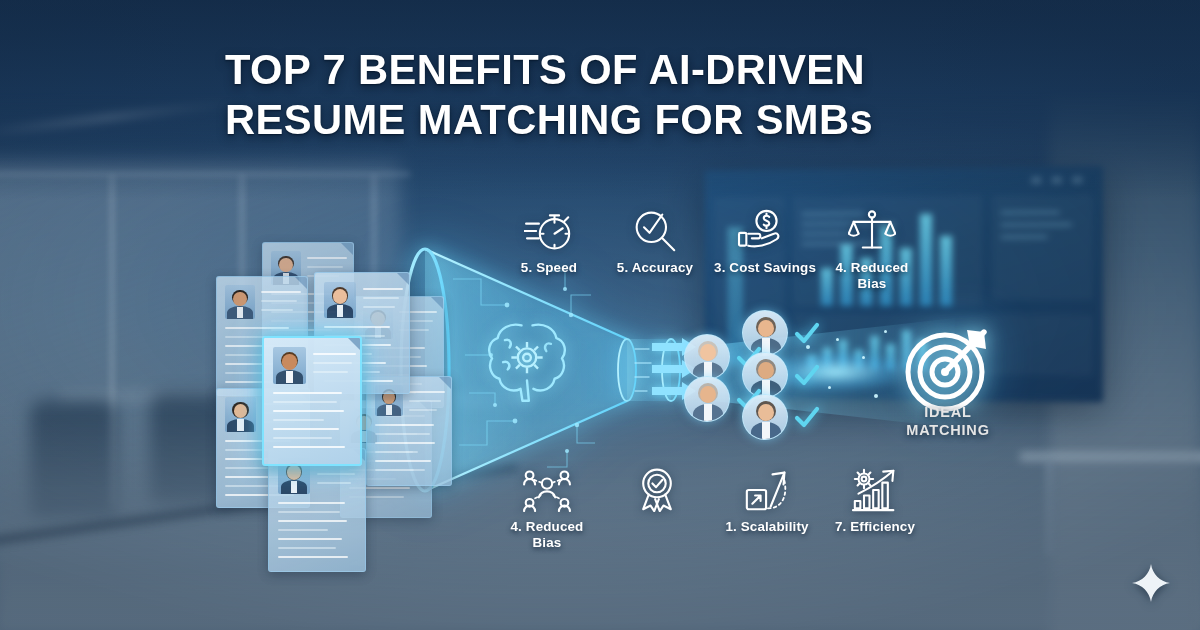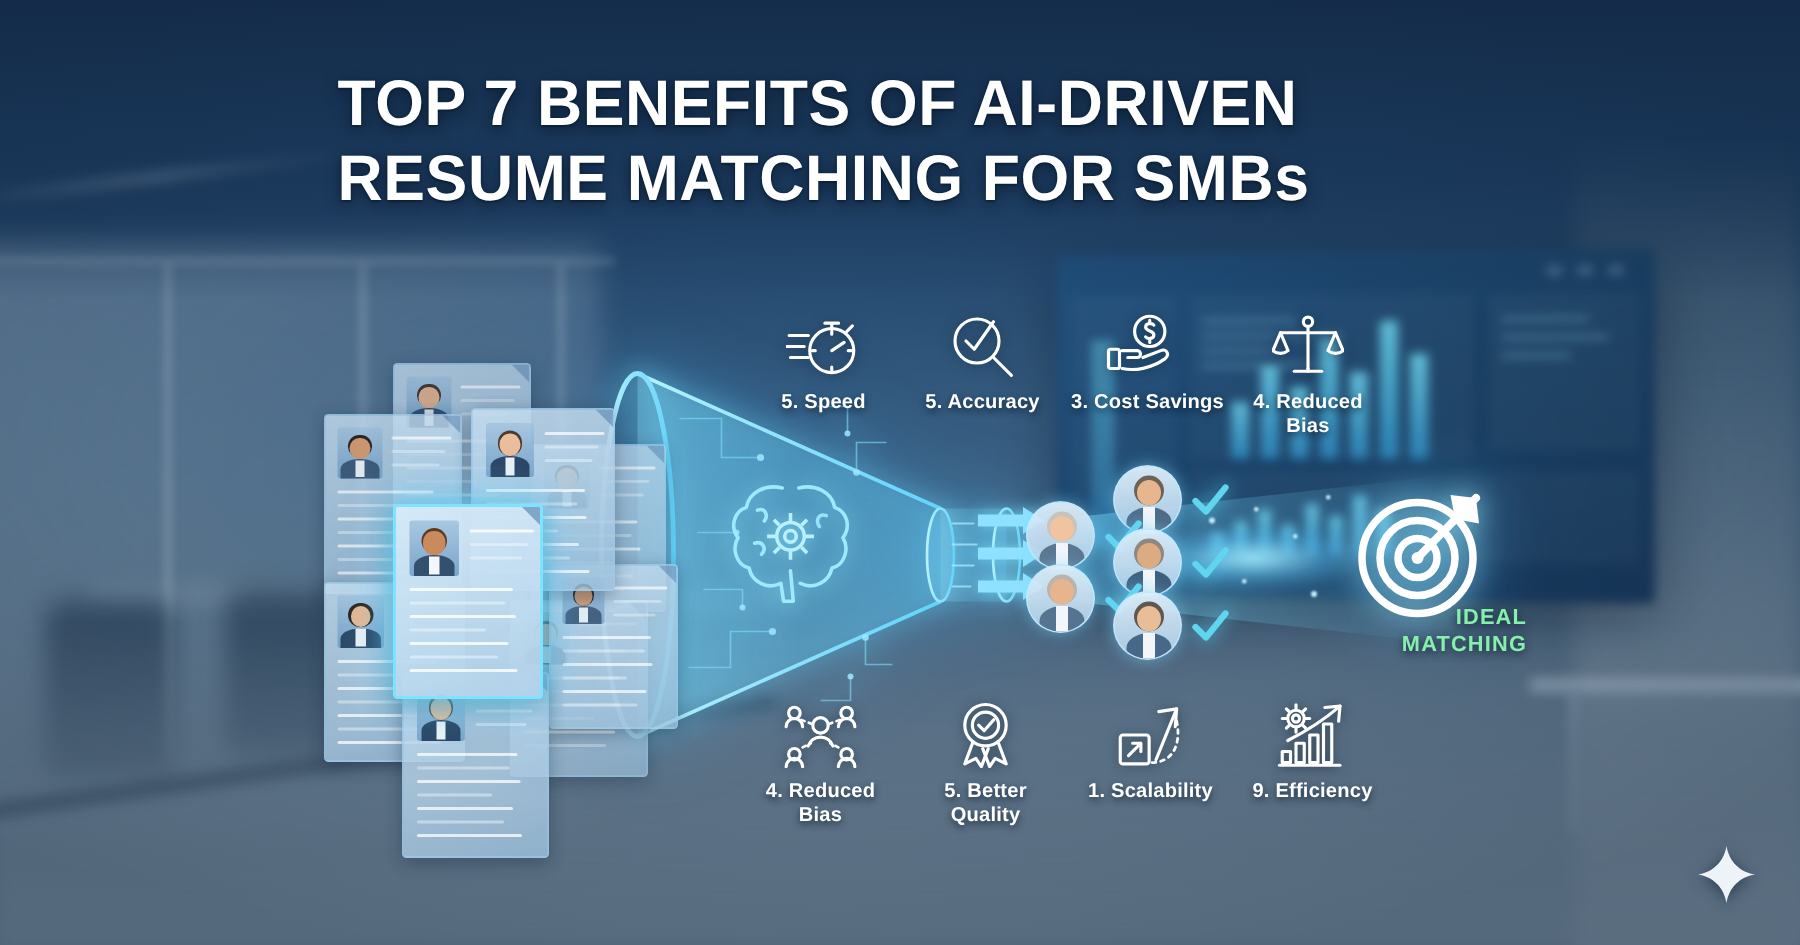--- a/index.html
+++ b/index.html
@@ -179,21 +179,21 @@
   }
   .spark { position:absolute; border-radius:50%; background:rgba(205,245,255,.95); filter:blur(.6px); }
 
   
   .target {
     position:absolute; left:900px; top:320px; width:96px; height:96px;
     filter:drop-shadow(0 0 10px rgba(150,235,255,.85)) drop-shadow(0 0 24px rgba(90,200,255,.45));
   }
   .target-label {
     position:absolute; left:878px; top:404px; width:140px;
-    text-align:right; color:#86efac; font-weight:bold; font-size:14.5px;
+    text-align:center; color:#e5e5e5; font-weight:bold; font-size:14.5px;
     line-height:1.24; letter-spacing:.8px;
     text-shadow:0 2px 6px rgba(8,25,45,.8);
   }
 
   
   .benefit { position:absolute; width:110px; text-align:center; }
   .benefit .ico {
     height:48px; display:flex; align-items:flex-end; justify-content:center;
     filter:drop-shadow(0 1px 4px rgba(8,26,46,.55));
   }
@@ -708,21 +708,20 @@
           <svg viewBox="0 0 44 50" width="42" height="46">
             <g fill="none" stroke="#ffffff" stroke-width="2.3" stroke-linecap="round" stroke-linejoin="round">
       <circle cx="22" cy="19" r="15"></circle>
       <circle cx="22" cy="19" r="9.5"></circle>
       <path d="M17,19 L21,23 L28,15"></path>
       <path d="M13,31 L7,47 L15,43 L19,49 L24,36"></path>
       <path d="M31,31 L37,47 L29,43 L25,49 L20,36"></path>
     </g>
           </svg>
         </div>
-        <div class="lab"><span>5. Better</span><br><span>Quality</span></div>
       </div>
       <div class="benefit" style="left: 712px; top: 464px;">
         <div class="ico">
           <svg viewBox="0 0 50 48" width="46" height="44">
             <g fill="none" stroke="#ffffff" stroke-width="2.3" stroke-linecap="round" stroke-linejoin="round">
       <rect x="3" y="24" width="21" height="21" rx="2"></rect>
       <path d="M9,39 L18,30 M18,30 L12,30 M18,30 L18,36"></path>
       <path d="M29,42 L44,5"></path>
       <path d="M44,5 L31,7 M44,5 L43,18"></path>
       </g>
@@ -744,21 +743,21 @@
       <path d="M4,44 L10,44 L10,36 L4,36 Z"></path>
       <path d="M14,44 L20,44 L20,30 L14,30 Z"></path>
       <path d="M24,44 L30,44 L30,24 L24,24 Z"></path>
       <path d="M34,44 L40,44 L40,16 L34,16 Z"></path>
       <path d="M2,46 L46,46"></path>
       <path d="M8,28 C20,22 32,15 46,3"></path>
       <path d="M46,3 L35,4 M46,3 L45,14"></path>
     </g>
           </svg>
         </div>
-        <div class="lab"><span>9. Efficiency</span></div>
+        <div class="lab"><span>7. Efficiency</span></div>
       </div>
     </div>
 
   <svg class="sparkle" viewBox="0 0 40 40">
     <path d="M20,1 C21.6,11.2 28.8,18.4 39,20 C28.8,21.6 21.6,28.8 20,39
              C18.4,28.8 11.2,21.6 1,20 C11.2,18.4 18.4,11.2 20,1 Z" fill="#eef3f7"></path>
   </svg>
 
 </div>
 

